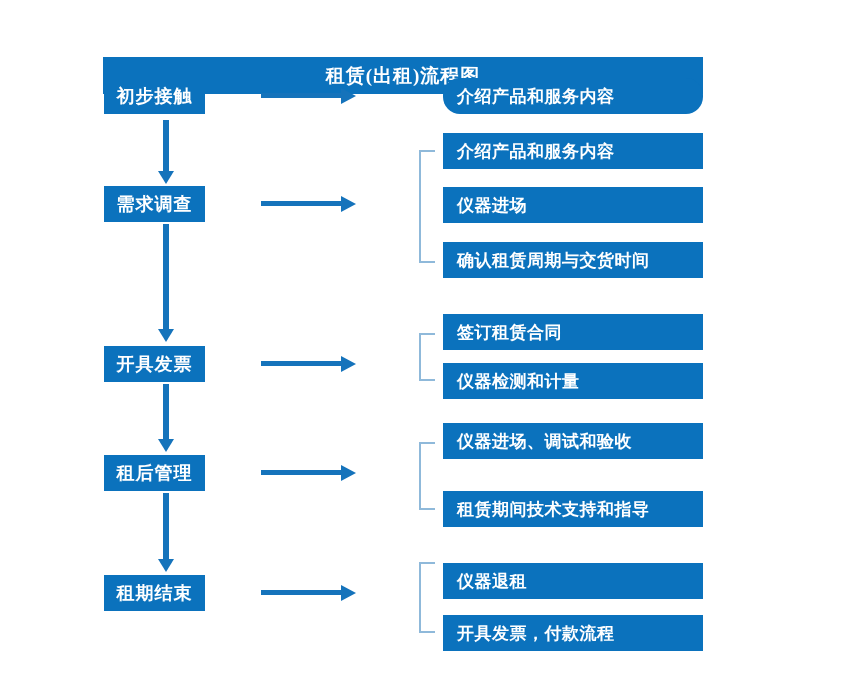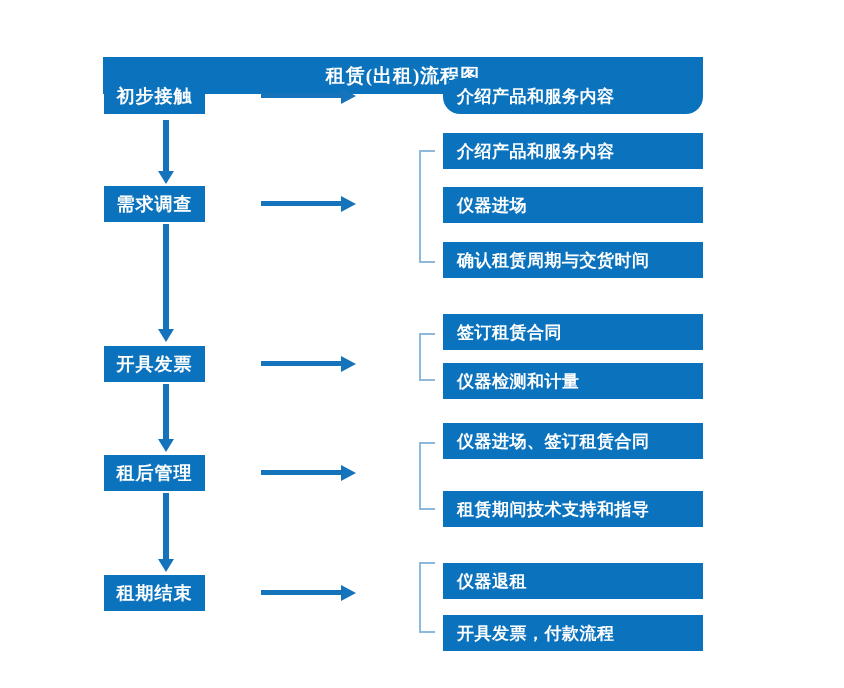--- a/index.html
+++ b/index.html
@@ -206,21 +206,21 @@
   <div class="detail-box" style="top:133px;">介绍产品和服务内容</div>
 
   <div class="detail-box" style="top:187px;">仪器进场</div>
 
   <div class="detail-box" style="top:242px;">确认租赁周期与交货时间</div>
 
   <div class="detail-box" style="top:314px;">签订租赁合同</div>
 
   <div class="detail-box" style="top:363px;">仪器检测和计量</div>
 
-  <div class="detail-box" style="top:423px;">仪器进场、签订租赁合同</div>
+  <div class="detail-box" style="top:423px;">仪器进场、调试和验收</div>
 
   <div class="detail-box" style="top:491px;">租赁期间技术支持和指导</div>
 
   <div class="detail-box" style="top:563px;">仪器退租</div>
 
   <div class="detail-box" style="top:615px;">开具发票，付款流程</div>
 
 </div>
 
 </body></html>

